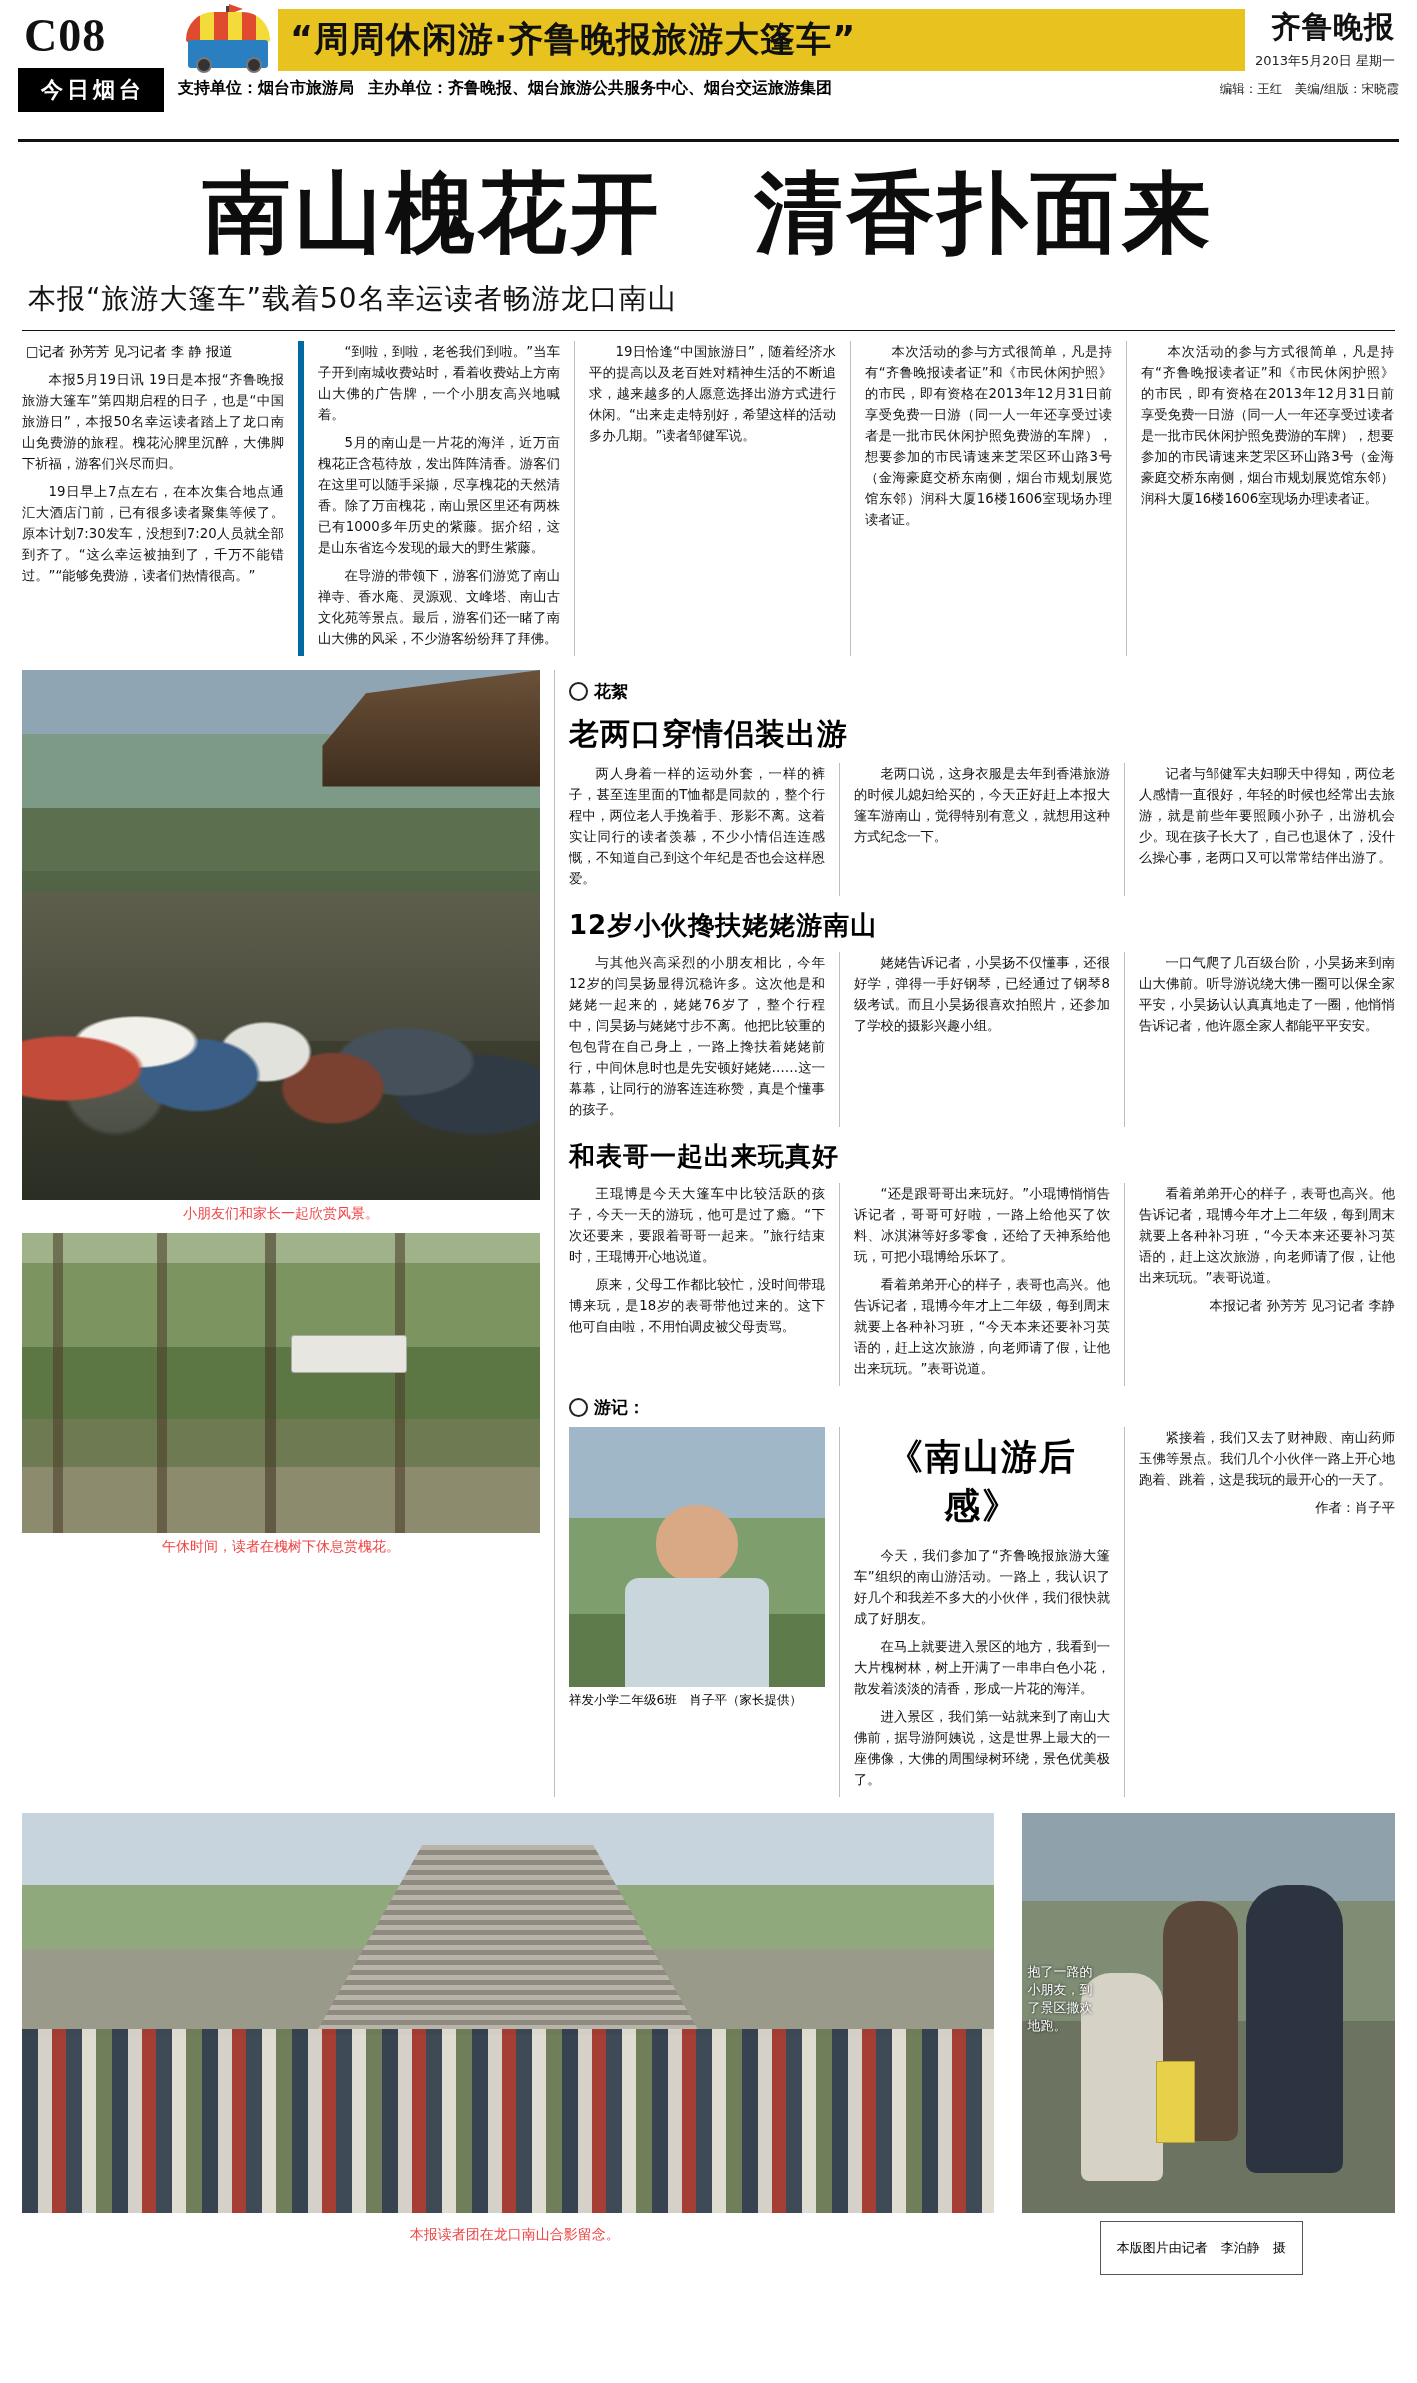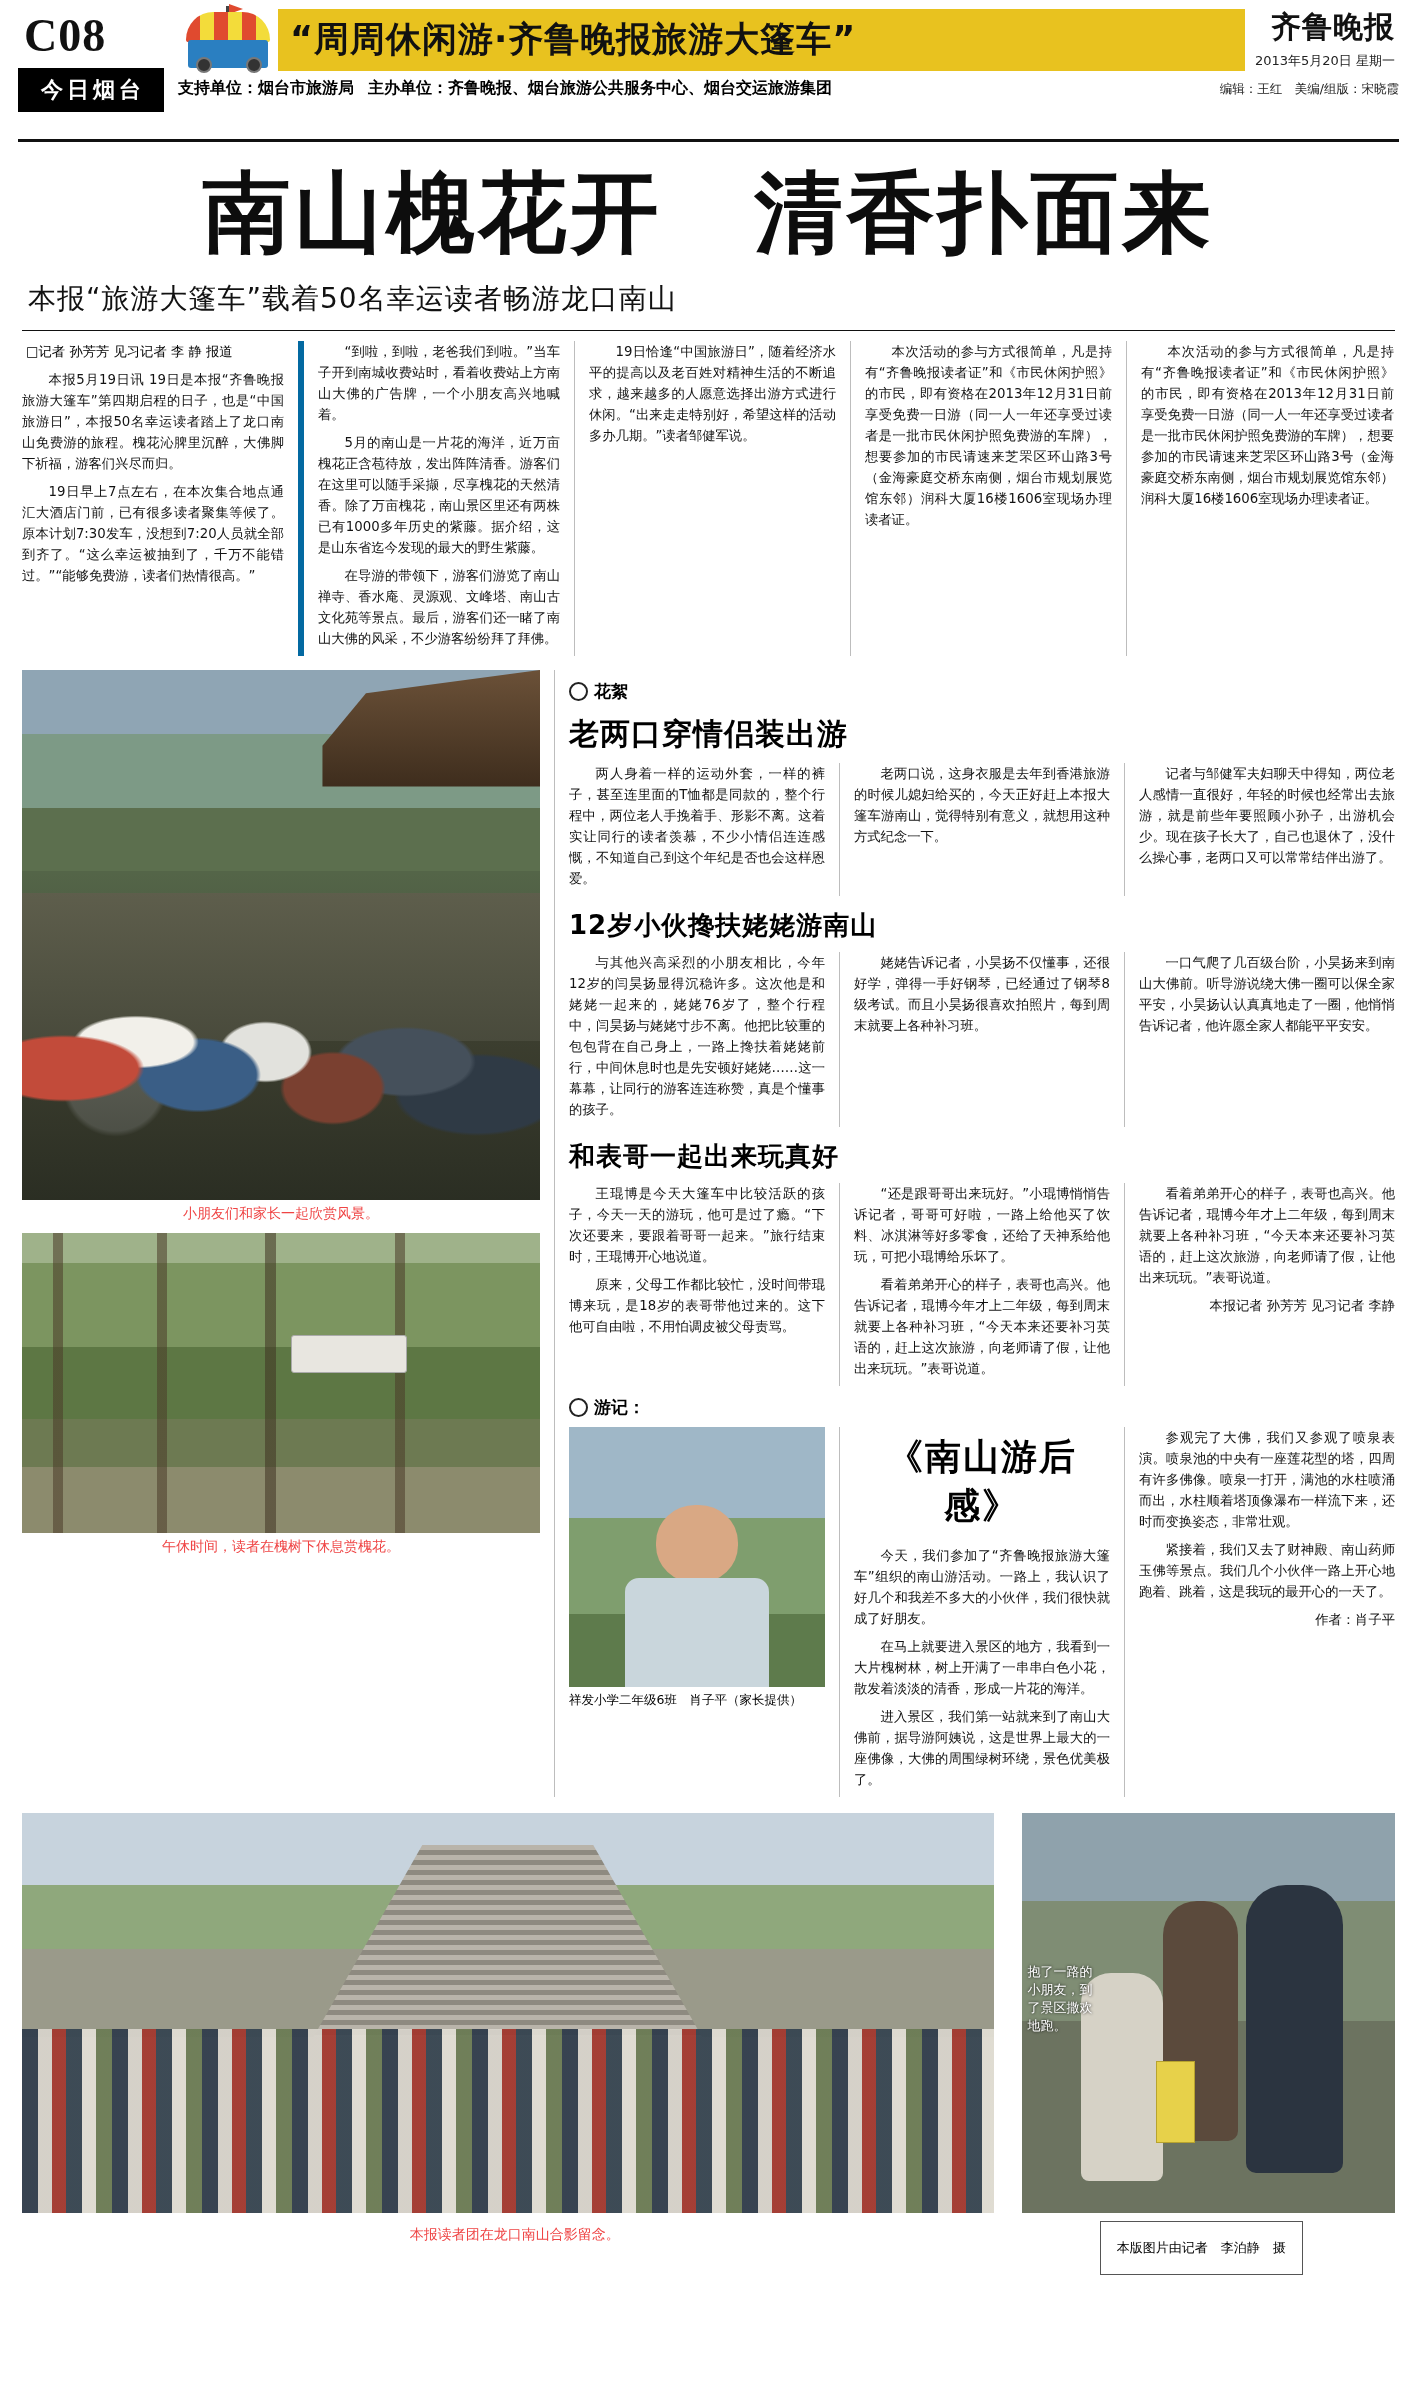--- a/index.html
+++ b/index.html
@@ -495,21 +495,21 @@
           <p class="body">记者与邹健军夫妇聊天中得知，两位老人感情一直很好，年轻的时候也经常出去旅游，就是前些年要照顾小孙子，出游机会少。现在孩子长大了，自己也退休了，没什么操心事，老两口又可以常常结伴出游了。</p>
         </div>
       </div>
 
       <h2 class="sub small">12岁小伙搀扶姥姥游南山</h2>
       <div style="display:flex;">
         <div style="width:268px; padding-right:14px;">
           <p class="body">与其他兴高采烈的小朋友相比，今年12岁的闫昊扬显得沉稳许多。这次他是和姥姥一起来的，姥姥76岁了，整个行程中，闫昊扬与姥姥寸步不离。他把比较重的包包背在自己身上，一路上搀扶着姥姥前行，中间休息时也是先安顿好姥姥……这一幕幕，让同行的游客连连称赞，真是个懂事的孩子。</p>
         </div>
         <div style="width:268px; padding:0 14px; border-left:1px solid #bdbdbd;">
-          <p class="body">姥姥告诉记者，小昊扬不仅懂事，还很好学，弹得一手好钢琴，已经通过了钢琴8级考试。而且小昊扬很喜欢拍照片，每到周末就要上各种补习班。</p>
+          <p class="body">姥姥告诉记者，小昊扬不仅懂事，还很好学，弹得一手好钢琴，已经通过了钢琴8级考试。而且小昊扬很喜欢拍照片，还参加了学校的摄影兴趣小组。</p>
         </div>
         <div style="width:268px; padding-left:14px; border-left:1px solid #bdbdbd;">
           <p class="body">一口气爬了几百级台阶，小昊扬来到南山大佛前。听导游说绕大佛一圈可以保全家平安，小昊扬认认真真地走了一圈，他悄悄告诉记者，他许愿全家人都能平平安安。</p>
         </div>
       </div>
 
       <h2 class="sub small">和表哥一起出来玩真好</h2>
       <div style="display:flex;">
         <div style="width:268px; padding-right:14px;">
           <p class="body">王琨博是今天大篷车中比较活跃的孩子，今天一天的游玩，他可是过了瘾。“下次还要来，要跟着哥哥一起来。”旅行结束时，王琨博开心地说道。</p>
@@ -539,21 +539,20 @@
           </div>
           <div class="inline-cap">祥发小学二年级6班　肖子平（家长提供）</div>
         </div>
         <div style="width:268px; padding:0 14px; border-left:1px solid #bdbdbd;">
           <h2 class="bookmark">《南山游后感》</h2>
           <p class="body">今天，我们参加了“齐鲁晚报旅游大篷车”组织的南山游活动。一路上，我认识了好几个和我差不多大的小伙伴，我们很快就成了好朋友。</p>
           <p class="body">在马上就要进入景区的地方，我看到一大片槐树林，树上开满了一串串白色小花，散发着淡淡的清香，形成一片花的海洋。</p>
           <p class="body">进入景区，我们第一站就来到了南山大佛前，据导游阿姨说，这是世界上最大的一座佛像，大佛的周围绿树环绕，景色优美极了。</p>
         </div>
         <div style="width:268px; padding-left:14px; border-left:1px solid #bdbdbd;">
-          <p class="body">参观完了大佛，我们又参观了喷泉表演。喷泉池的中央有一座莲花型的塔，四周有许多佛像。喷泉一打开，满池的水柱喷涌而出，水柱顺着塔顶像瀑布一样流下来，还时而变换姿态，非常壮观。</p>
           <p class="body">紧接着，我们又去了财神殿、南山药师玉佛等景点。我们几个小伙伴一路上开心地跑着、跳着，这是我玩的最开心的一天了。</p>
           <p class="body" style="text-align:right;text-indent:0;">作者：肖子平</p>
         </div>
       </div>
 
     </div>
   </div>
 
   <div class="content" style="margin-top:16px;">
     <div class="col" style="width:1000px; padding-right:14px;">

